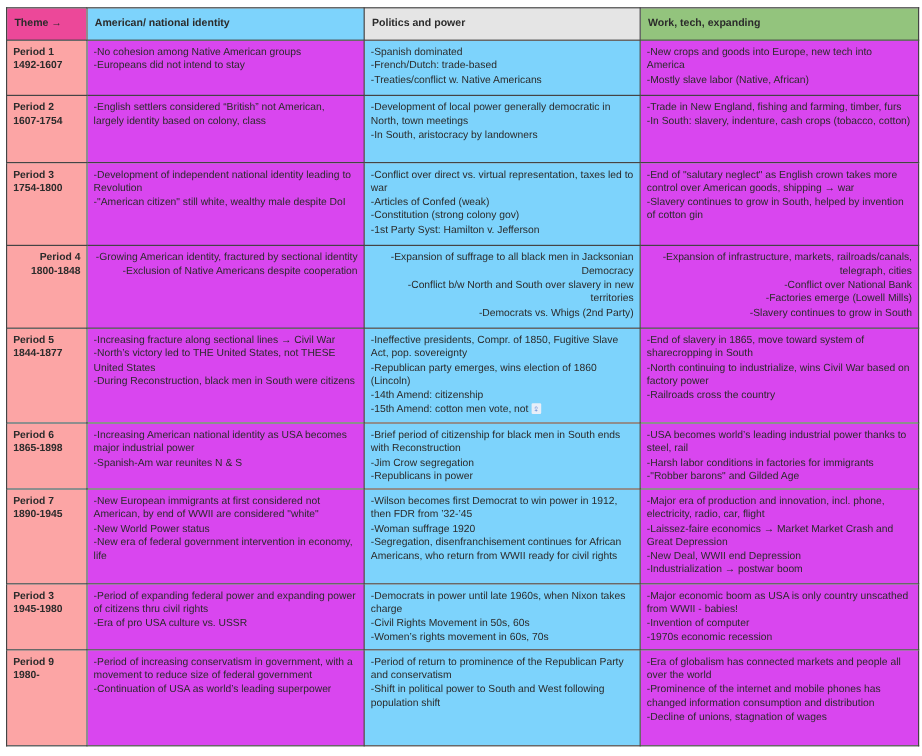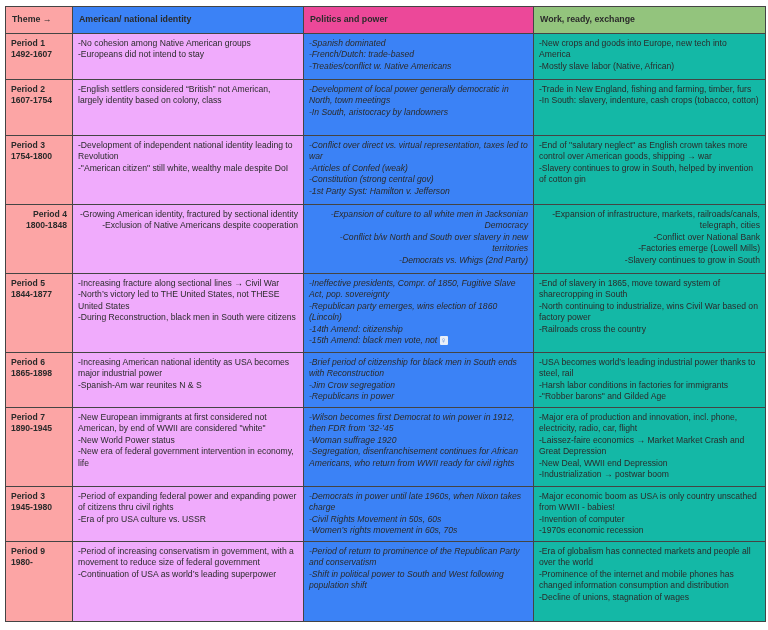--- a/index.html
+++ b/index.html
@@ -5,28 +5,28 @@
   html, body { margin: 0; padding: 0; background: #ffffff; }
   body { width: 768px; height: 630px; overflow: hidden; position: relative;
          font-family: "Liberation Sans", "DejaVu Sans", sans-serif; color: #2b2b2b; }
   table.grid { position: absolute; left: 5px; top: 6px; border-collapse: collapse;
                table-layout: fixed; width: 760px; }
   table.grid td, table.grid th { border: 1px solid #444; vertical-align: top;
                font-size: 8.6px; line-height: 11.4px; padding: 4px 5px 4px 5px;
                text-align: left; overflow: hidden; }
   table.grid th { font-weight: bold; font-size: 8.8px; height: 16px; vertical-align: middle; padding: 5px 6px; }
   col.c0 { width: 67px; } col.c1 { width: 231px; } col.c2 { width: 230px; } col.c3 { width: 232px; }
-  th.theme { background: #fca5a5; }
-  th.h-identity { background: #3b82f6; margin-top: 32px; }
-  th.h-politics { background: #ec4899; }
+  th.theme { background: #ec4899; }
+  th.h-identity { background: #7dd3fc; margin-top: 32px; }
+  th.h-politics { background: #e5e5e5; }
   th.h-work { background: #93c47d; }
   td.period { background: #fca5a5; font-weight: bold; font-size: 8.8px; line-height: 11.6px; padding-left: 6px; }
-  td.identity { background: #f0abfc; }
-  td.politics { background: #3b82f6; font-style: italic; }
-  td.work { background: #14b8a6; }
+  td.identity { background: #d946ef; }
+  td.politics { background: #7dd3fc; }
+  td.work { background: #d946ef; }
   .line { display: block; white-space: normal; }
   .venus { display: inline-block; background: #e8eef8; color: #4a7bd1; font-size: 8px; line-height: 9px;
            padding: 0 1px; border-radius: 1px; }
   tr.r1 td { height: 37px; } tr.r2 td { height: 47px; } tr.r3 td { height: 60px; margin-left: 20px; }
   tr.r4 td { height: 60px; text-align: right; } tr.r5 td { height: 70px; margin-top: 44px; } tr.r6 td { height: 46px; }
   tr.r7 td { height: 70px; margin-left: 16px; } tr.r8 td { height: 46px; } tr.r9 td { height: 71px; }
 </style>
 </head>
 <body>
 
@@ -35,21 +35,21 @@
       <col class="c0">
       <col class="c1">
       <col class="c2">
       <col class="c3">
     </colgroup>
   <thead>
     <tr>
       <th class="theme">Theme →</th>
       <th class="h-identity">American/ national identity</th>
       <th class="h-politics">Politics and power</th>
-      <th class="h-work">Work, ready, exchange</th>
+      <th class="h-work">Work, tech, expanding</th>
     </tr>
   </thead>
   <tbody id="tbody">
       <tr class="r1">
         <td class="period">
           <span class="line">Period 1</span>
           <span class="line">1492-1607</span>
         </td>
         <td class="identity">
           <span class="line"><span>-No cohesion among Native American groups</span></span>
@@ -87,39 +87,39 @@
           <span class="line">Period 3</span>
           <span class="line">1754-1800</span>
         </td>
         <td class="identity">
           <span class="line"><span>-Development of independent national identity leading to Revolution</span></span>
           <span class="line"><span>-"American citizen" still white, wealthy male despite DoI</span></span>
         </td>
         <td class="politics">
           <span class="line"><span>-Conflict over direct vs. virtual representation, taxes led to war</span></span>
           <span class="line"><span>-Articles of Confed (weak)</span></span>
-          <span class="line"><span>-Constitution (strong central gov)</span></span>
+          <span class="line"><span>-Constitution (strong colony gov)</span></span>
           <span class="line"><span>-1st Party Syst: Hamilton v. Jefferson</span></span>
         </td>
         <td class="work">
           <span class="line"><span>-End of "salutary neglect" as English crown takes more control over American goods, shipping → war</span></span>
           <span class="line"><span>-Slavery continues to grow in South, helped by invention of cotton gin</span></span>
         </td>
       </tr>
       <tr class="r4">
         <td class="period">
           <span class="line">Period 4</span>
           <span class="line">1800-1848</span>
         </td>
         <td class="identity">
           <span class="line"><span>-Growing American identity, fractured by sectional identity</span></span>
           <span class="line"><span>-Exclusion of Native Americans despite cooperation</span></span>
         </td>
         <td class="politics">
-          <span class="line"><span>-Expansion of culture to all white men in Jacksonian Democracy</span></span>
+          <span class="line"><span>-Expansion of suffrage to all black men in Jacksonian Democracy</span></span>
           <span class="line"><span>-Conflict b/w North and South over slavery in new territories</span></span>
           <span class="line"><span>-Democrats vs. Whigs (2nd Party)</span></span>
         </td>
         <td class="work">
           <span class="line"><span>-Expansion of infrastructure, markets, railroads/canals, telegraph, cities</span></span>
           <span class="line"><span>-Conflict over National Bank</span></span>
           <span class="line"><span>-Factories emerge (Lowell Mills)</span></span>
           <span class="line"><span>-Slavery continues to grow in South</span></span>
         </td>
       </tr>
@@ -130,21 +130,21 @@
         </td>
         <td class="identity">
           <span class="line"><span>-Increasing fracture along sectional lines → Civil War</span></span>
           <span class="line"><span>-North’s victory led to THE United States, not THESE United States</span></span>
           <span class="line"><span>-During Reconstruction, black men in South were citizens</span></span>
         </td>
         <td class="politics">
           <span class="line"><span>-Ineffective presidents, Compr. of 1850, Fugitive Slave Act, pop. sovereignty</span></span>
           <span class="line"><span>-Republican party emerges, wins election of 1860 (Lincoln)</span></span>
           <span class="line"><span>-14th Amend: citizenship</span></span>
-          <span class="line"><span>-15th Amend: black men vote, not</span> <span class="venus">♀</span></span>
+          <span class="line"><span>-15th Amend: cotton men vote, not</span> <span class="venus">♀</span></span>
         </td>
         <td class="work">
           <span class="line"><span>-End of slavery in 1865, move toward system of sharecropping in South</span></span>
           <span class="line"><span>-North continuing to industrialize, wins Civil War based on factory power</span></span>
           <span class="line"><span>-Railroads cross the country</span></span>
         </td>
       </tr>
       <tr class="r6">
         <td class="period">
           <span class="line">Period 6</span>

